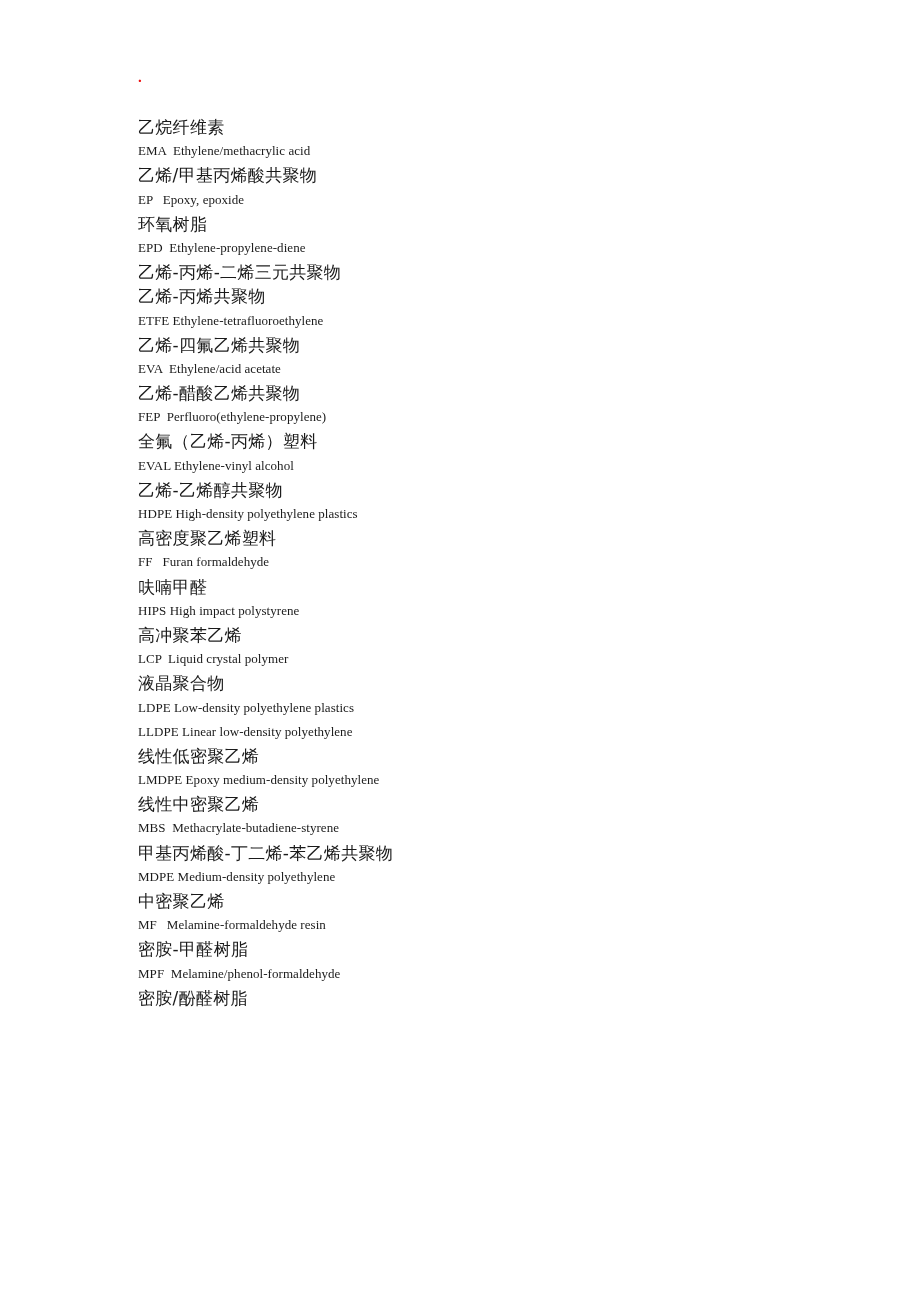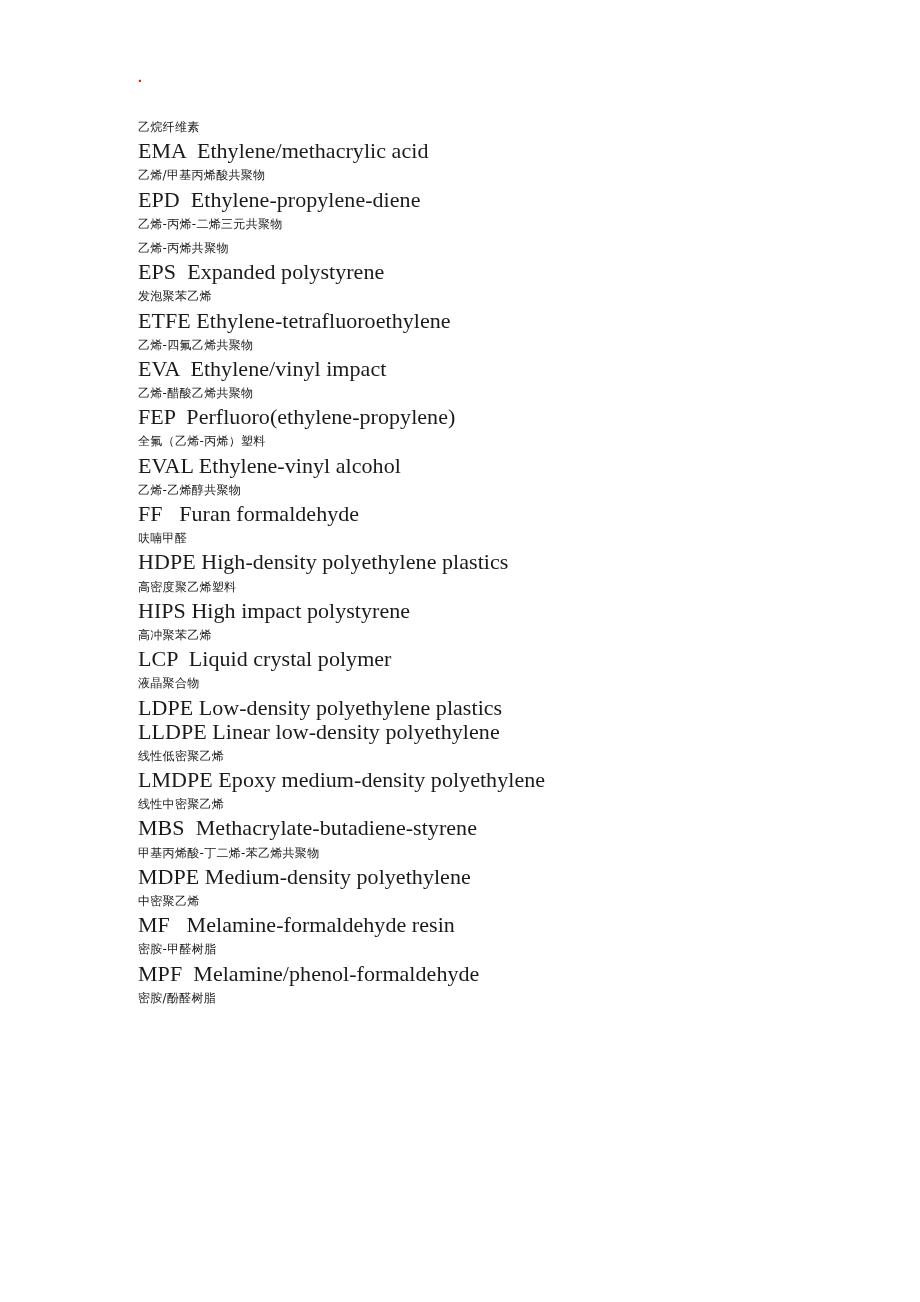--- a/index.html
+++ b/index.html
@@ -51,30 +51,30 @@
   }
   .entry {
     margin: 0;
     padding: 0;
   }
   .line {
     display: block;
     height: 24.2px;
     line-height: 24.2px;
     white-space: pre;
-    font-size: 22px;
+    font-size: 13px;
     color: #1a1a1a;
   }
   .line.en {
     font-family: "Liberation Serif", "DejaVu Serif", serif;
     letter-spacing: 0.05px;
   }
   .line.zh {
     font-family: "DejaVu Sans", "Liberation Sans", sans-serif;
-    font-size: 12px;
+    font-size: 17px;
     letter-spacing: 0.3px;
   }
 </style>
 </head>
 <body>
 
 <div class="page">
   <div class="doc-body">
 
     <div class="marker-line">
@@ -87,53 +87,53 @@
 
       <div class="entry">
         <span class="line zh">乙烷纤维素</span>
       </div>
 
       <div class="entry">
         <span class="line en">EMA  Ethylene/methacrylic acid</span>
         <span class="line zh">乙烯/甲基丙烯酸共聚物</span>
       </div>
       <div class="entry">
+        <span class="line en">EP   Epoxy, epoxide</span>
+        <span class="line zh">环氧树脂</span>
+      </div>
+      <div class="entry">
         <span class="line en">EPD  Ethylene-propylene-diene</span>
         <span class="line zh">乙烯-丙烯-二烯三元共聚物</span>
       </div>
       <div class="entry">
         <span class="line zh">乙烯-丙烯共聚物</span>
       </div>
       <div class="entry">
-        <span class="line en">EPS  Expanded polystyrene</span>
-        <span class="line zh">发泡聚苯乙烯</span>
-      </div>
-      <div class="entry">
         <span class="line en">ETFE Ethylene-tetrafluoroethylene</span>
         <span class="line zh">乙烯-四氟乙烯共聚物</span>
       </div>
       <div class="entry">
-        <span class="line en">EVA  Ethylene/vinyl impact</span>
+        <span class="line en">EVA  Ethylene/acid acetate</span>
         <span class="line zh">乙烯-醋酸乙烯共聚物</span>
       </div>
       <div class="entry">
         <span class="line en">FEP  Perfluoro(ethylene-propylene)</span>
         <span class="line zh">全氟（乙烯-丙烯）塑料</span>
       </div>
       <div class="entry">
         <span class="line en">EVAL Ethylene-vinyl alcohol</span>
         <span class="line zh">乙烯-乙烯醇共聚物</span>
       </div>
       <div class="entry">
+        <span class="line en">HDPE High-density polyethylene plastics</span>
+        <span class="line zh">高密度聚乙烯塑料</span>
+      </div>
+      <div class="entry">
         <span class="line en">FF   Furan formaldehyde</span>
         <span class="line zh">呋喃甲醛</span>
-      </div>
-      <div class="entry">
-        <span class="line en">HDPE High-density polyethylene plastics</span>
-        <span class="line zh">高密度聚乙烯塑料</span>
       </div>
       <div class="entry">
         <span class="line en">HIPS High impact polystyrene</span>
         <span class="line zh">高冲聚苯乙烯</span>
       </div>
       <div class="entry">
         <span class="line en">LCP  Liquid crystal polymer</span>
         <span class="line zh">液晶聚合物</span>
       </div>
       <div class="entry">

